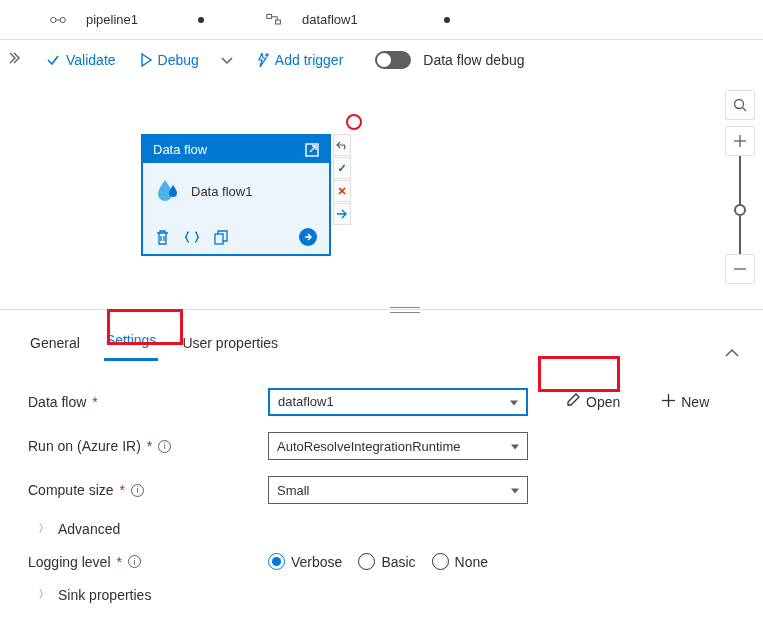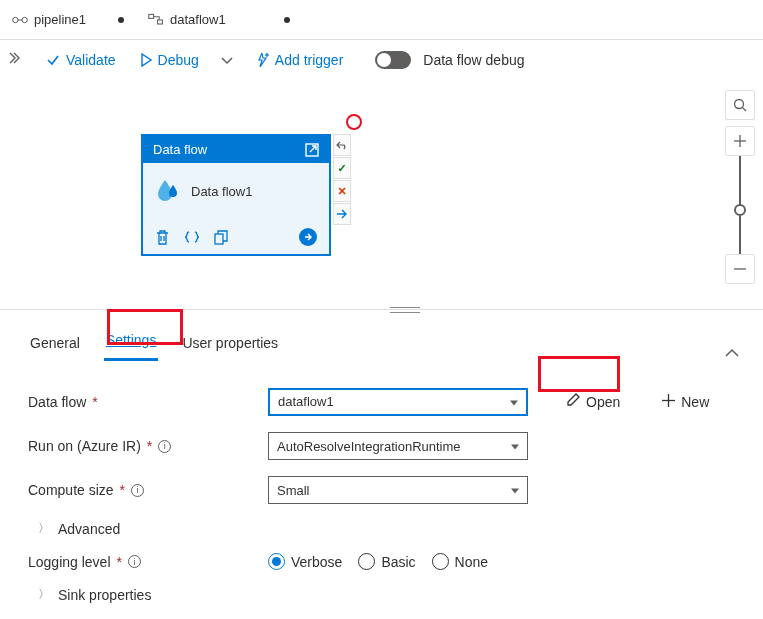--- a/index.html
+++ b/index.html
@@ -1,20 +1,20 @@
 <!DOCTYPE html>
 <html><head>
 <meta charset="utf-8">
 <style>
   * { box-sizing: border-box; margin: 0; padding: 0; font-family: "Segoe UI", -apple-system, sans-serif; }
   body { background: #fff; font-size: 13px; color: #323130; width: 763px; height: 619px; overflow: hidden; position: relative; }
 
   
   .tabs { display: flex; align-items: center; height: 40px; border-bottom: 1px solid #e1dfdd; }
-  .tab { display: flex; align-items: center; gap: 6px; padding: 0 12px; height: 100%; cursor: pointer; }
+  .tab { display: flex; align-items: center; gap: 20px; padding: 0 12px; height: 100%; cursor: pointer; margin-left: 38px; }
   .dot { width: 6px; height: 6px; background: #323130; border-radius: 50%; }
   .tab-icon-pipe { width:16px;height:14px; }
   .tab-icon-flow { width:16px;height:14px; }
 
   
   .tb-wrap { display:flex; align-items:center; height:40px; padding:0 8px; gap:4px;}
   .tb-item { display:flex; align-items:center; gap:6px; padding:6px 10px; color:#0078d4; cursor:pointer; font-size:14px;}
   .tb-item span.icon { display:inline-flex; }
   .chev { padding:6px 8px; color:#605e5c; cursor:pointer;}
   .toggle { width:36px; height:18px; background:#605e5c; border-radius:9px; position:relative; margin:0 8px;}
@@ -44,21 +44,21 @@
   .srow{width:18px;height:22px;border:1px solid #e1dfdd;background:#fafafa;display:flex;align-items:center;justify-content:center;font-size:11px;}
   .side-check{color:#107c10;font-weight:bold;}
   .side-x{color:#d83b01;font-weight:bold;}
 
   .drag{ position:absolute; left:390px; bottom:-4px; width:30px; height:6px; border-top:1px solid #8a8886; border-bottom:1px solid #8a8886; cursor:ns-resize;}
 
   
   .panel { padding:6px 20px 10px 28px;}
   .dtabs { display:flex; align-items:flex-end; gap:22px; padding:10px 0 0 0; position:relative;}
   .dtab { padding:6px 2px 10px; color:#323130; cursor:pointer; font-size:14px; position:relative;}
-  .dtab.active { color:#0078d4; border-bottom:3px solid #0078d4;text-decoration:underline;}
+  .dtab.active { color:#0078d4; border-bottom:3px solid #0078d4;}
   .red-box { position:absolute; border:3px solid #e81123; pointer-events:none;}
   .rb-settings { left:107px; top:309px; width:76px; height:36px;}
   .sup1 { color:#e81123; font-size:10px; position:relative; top:-8px;}
   .collapse { color:#605e5c; cursor:pointer;}
   .dtabs .collapse { margin-left:auto; padding-right:4px;}
 
   .form { padding:18px 0 0 0;}
   .frow { display:flex; align-items:center; padding:8px 0;}
   .flabel { width:240px; font-size:14px; display:flex; align-items:center; gap:6px;}
   .req { color:#a4262c;}

